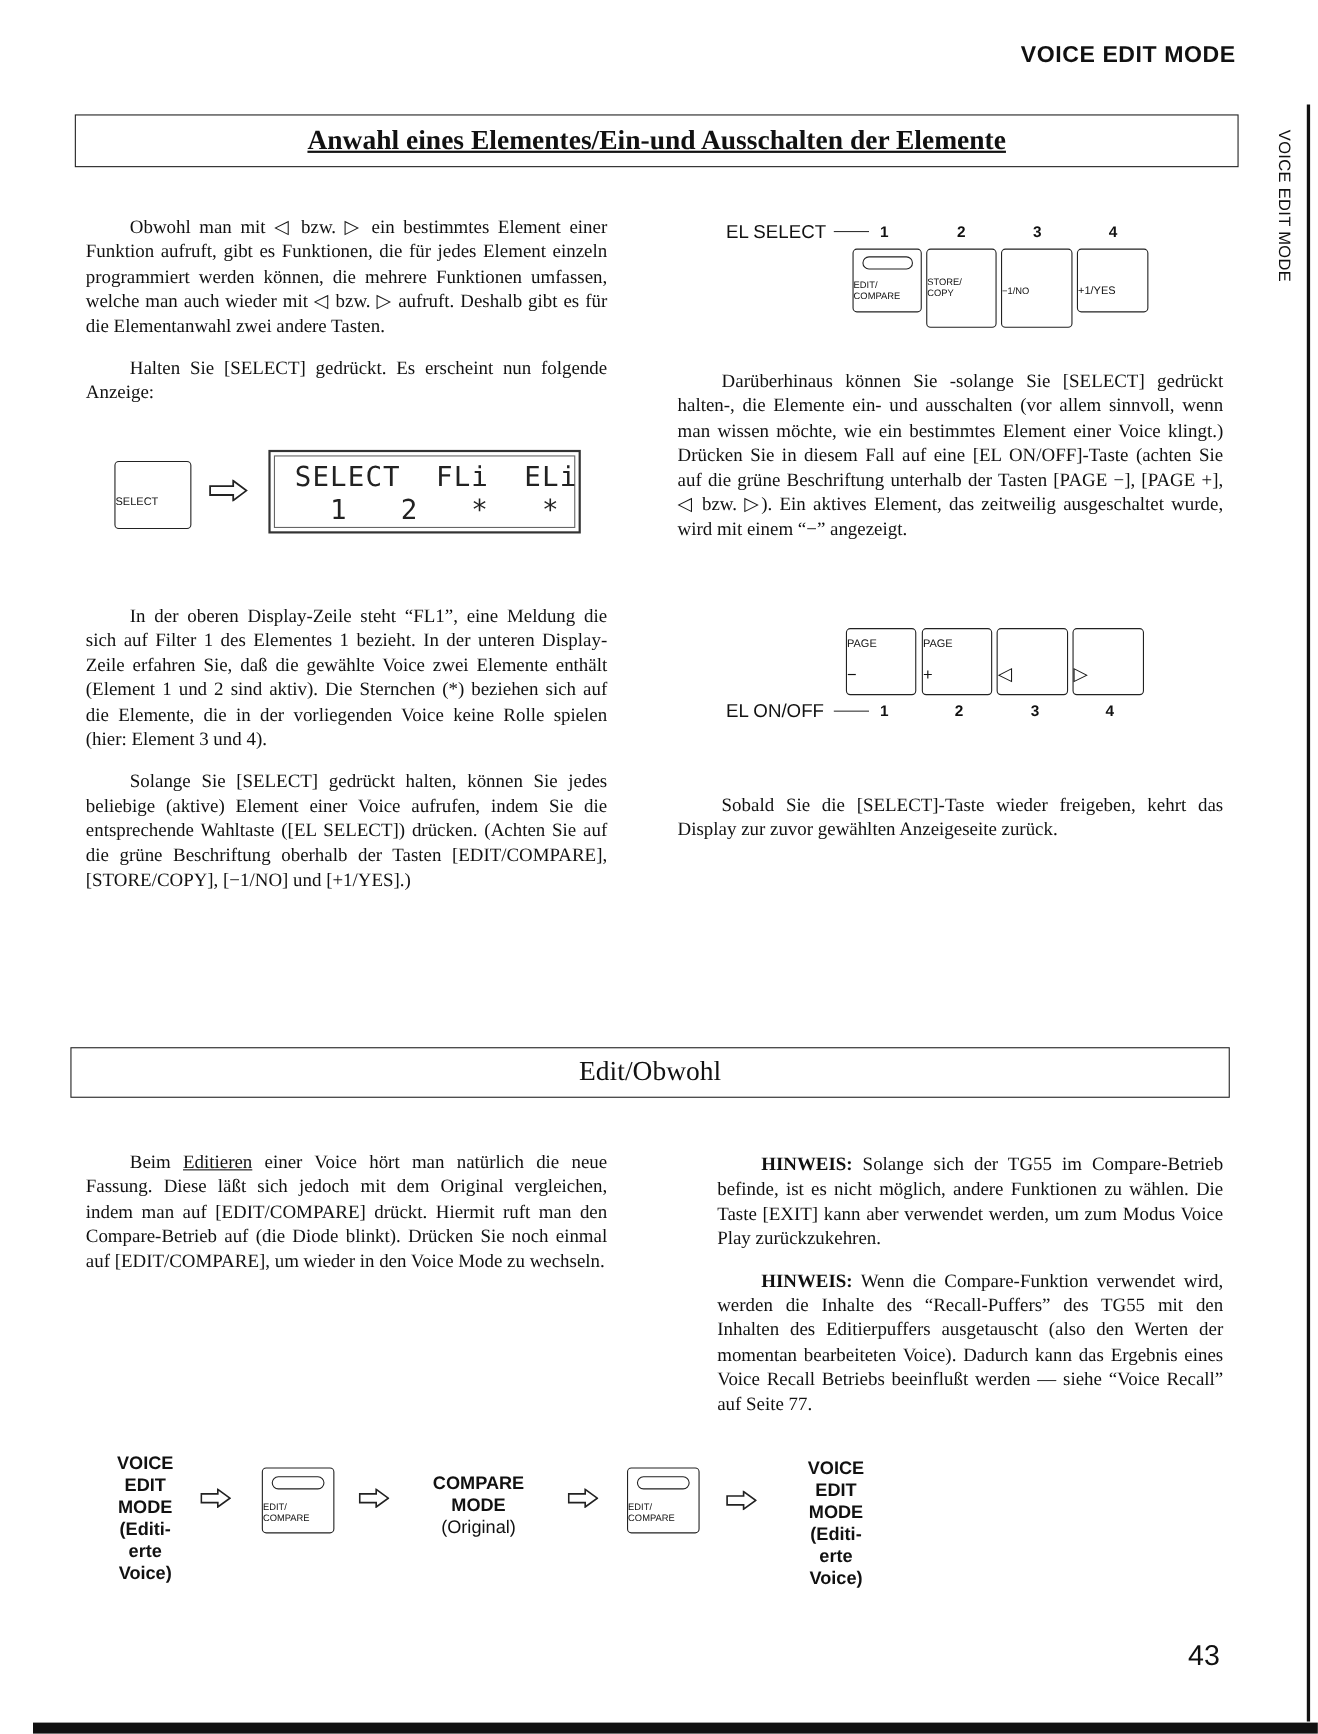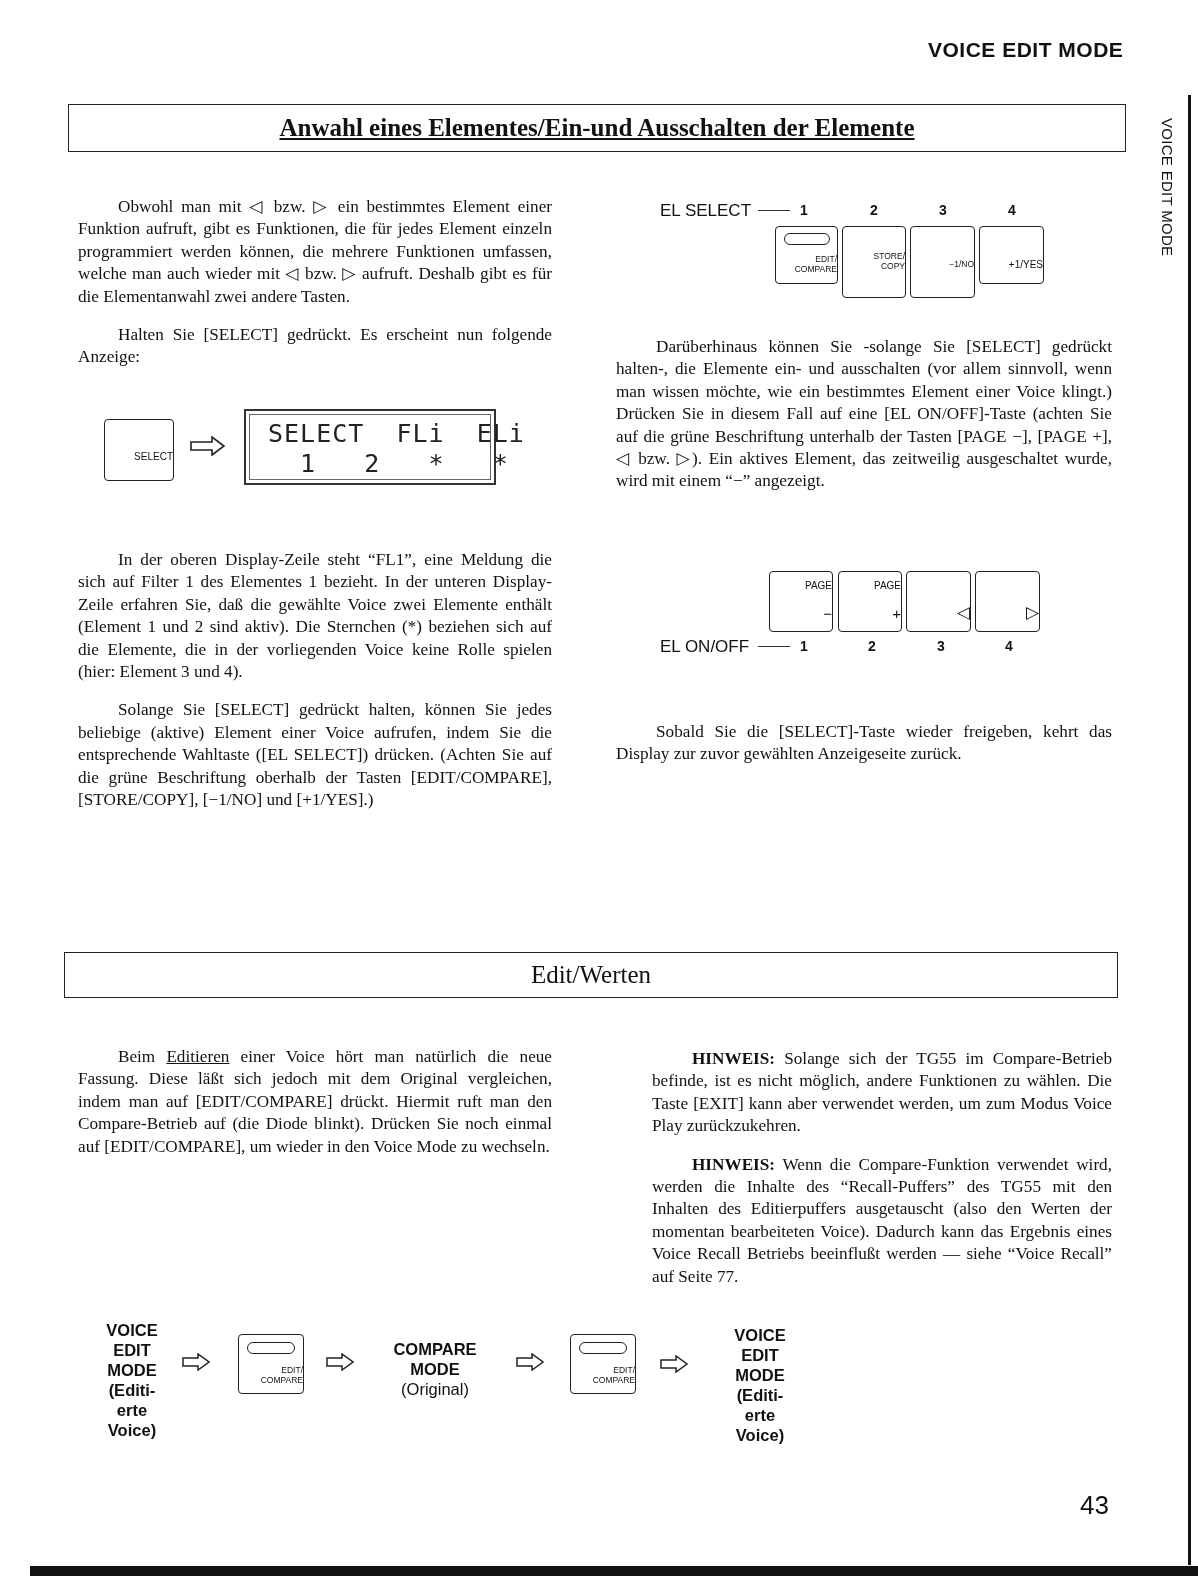--- a/index.html
+++ b/index.html
@@ -14,23 +14,23 @@
   .section-box{border:1.5px solid #222;text-align:center;font-weight:bold;}
   .sec1{left:68px;top:104px;width:1056px;height:46px;font-size:25px;line-height:46px;text-decoration:underline;}
   .sec2{left:64px;top:952px;width:1052px;height:44px;font-size:25px;line-height:44px;font-weight:normal;}
   .para{font-size:17.2px;line-height:22.4px;text-align:justify;}
   .para p{margin:16px;text-indent:40px;}
   .col-l{left:62px;width:506px;}
   .col-r{left:600px;width:528px;}
   .note{padding-left:36px;text-indent:-36px;margin:0 0 10px 0;}
   .note b{font-weight:bold;}
   .u{text-decoration:underline;}
-  .key{border:1.3px solid #222;border-radius:4px;background:#fff;position:absolute;box-sizing:border-box;font-family:"Liberation Sans",sans-serif;text-align:right;}
+  .key{border:1.3px solid #222;border-radius:4px;background:#fff;position:absolute;box-sizing:border-box;font-family:"Liberation Sans",sans-serif;text-align:left;}
   .led{position:absolute;border:1.5px solid #222;border-radius:9px;}
-  .lcd{left:244px;top:409px;width:252px;height:76px;border:2px solid #333;box-sizing:border-box;}
+  .lcd{left:244px;top:409px;width:284px;height:76px;border:2px solid #333;box-sizing:border-box;}
   .lcd-inner{position:absolute;left:3px;top:3px;right:3px;bottom:3px;border:1px solid #666;}
   .lcd-line{position:absolute;font-family:"DejaVu Sans Mono",monospace;font-size:25px;white-space:pre;letter-spacing:1px;color:#222;}
   .label-s{font-size:17px;font-family:"Liberation Sans",sans-serif;}
   .num{font-size:14px;font-family:"Liberation Sans",sans-serif;font-weight:bold;}
   .flow{font-family:"Liberation Sans",sans-serif;font-weight:bold;font-size:16.5px;line-height:20px;text-align:center;}
   .arrow svg{display:block;}
 </style>
 </head>
 <body>
 
@@ -116,21 +116,21 @@
 <div class="abs" style="left:758px;top:646px;width:32px;height:1px;background:#333;"></div>
 <div class="abs num" style="left:800px;top:638px;">1</div>
 <div class="abs num" style="left:868px;top:638px;">2</div>
 <div class="abs num" style="left:937px;top:638px;">3</div>
 <div class="abs num" style="left:1005px;top:638px;">4</div>
 
 <div class="abs para col-r" style="top:705px;">
   <p>Sobald Sie die [SELECT]-Taste wieder freigeben, kehrt das Display zur zuvor gewählten Anzeigeseite zurück.</p>
 </div>
 
-<div class="abs section-box sec2">Edit/Werten</div>
+<div class="abs section-box sec2">Edit/Obwohl</div>
 
 <div class="abs para col-l" style="top:1030px;">
   <p><span>Beim </span><span class="u">Editieren</span><span> einer Voice hört man natürlich die neue Fassung. Diese läßt sich jedoch mit dem Original vergleichen, indem man auf [EDIT/COMPARE] drückt. Hiermit ruft man den Compare-Betrieb auf (die Diode blinkt). Drücken Sie noch einmal auf [EDIT/COMPARE], um wieder in den Voice Mode zu wechseln.</span></p>
 </div>
 
 <div class="abs para col-r" style="top:1032px;">
   <p class="note"><b>HINWEIS:</b><span> Solange sich der TG55 im Compare-Betrieb befinde, ist es nicht möglich, andere Funktionen zu wählen. Die Taste [EXIT] kann aber verwendet werden, um zum Modus Voice Play zurückzukehren.</span></p>
   <p class="note"><b>HINWEIS:</b><span> Wenn die Compare-Funktion verwendet wird, werden die Inhalte des “Recall-Puffers” des TG55 mit den Inhalten des Editierpuffers ausgetauscht (also den Werten der momentan bearbeiteten Voice). Dadurch kann das Ergebnis eines Voice Recall Betriebs beeinflußt werden — siehe “Voice Recall” auf Seite 77.</span></p>
 </div>
 

